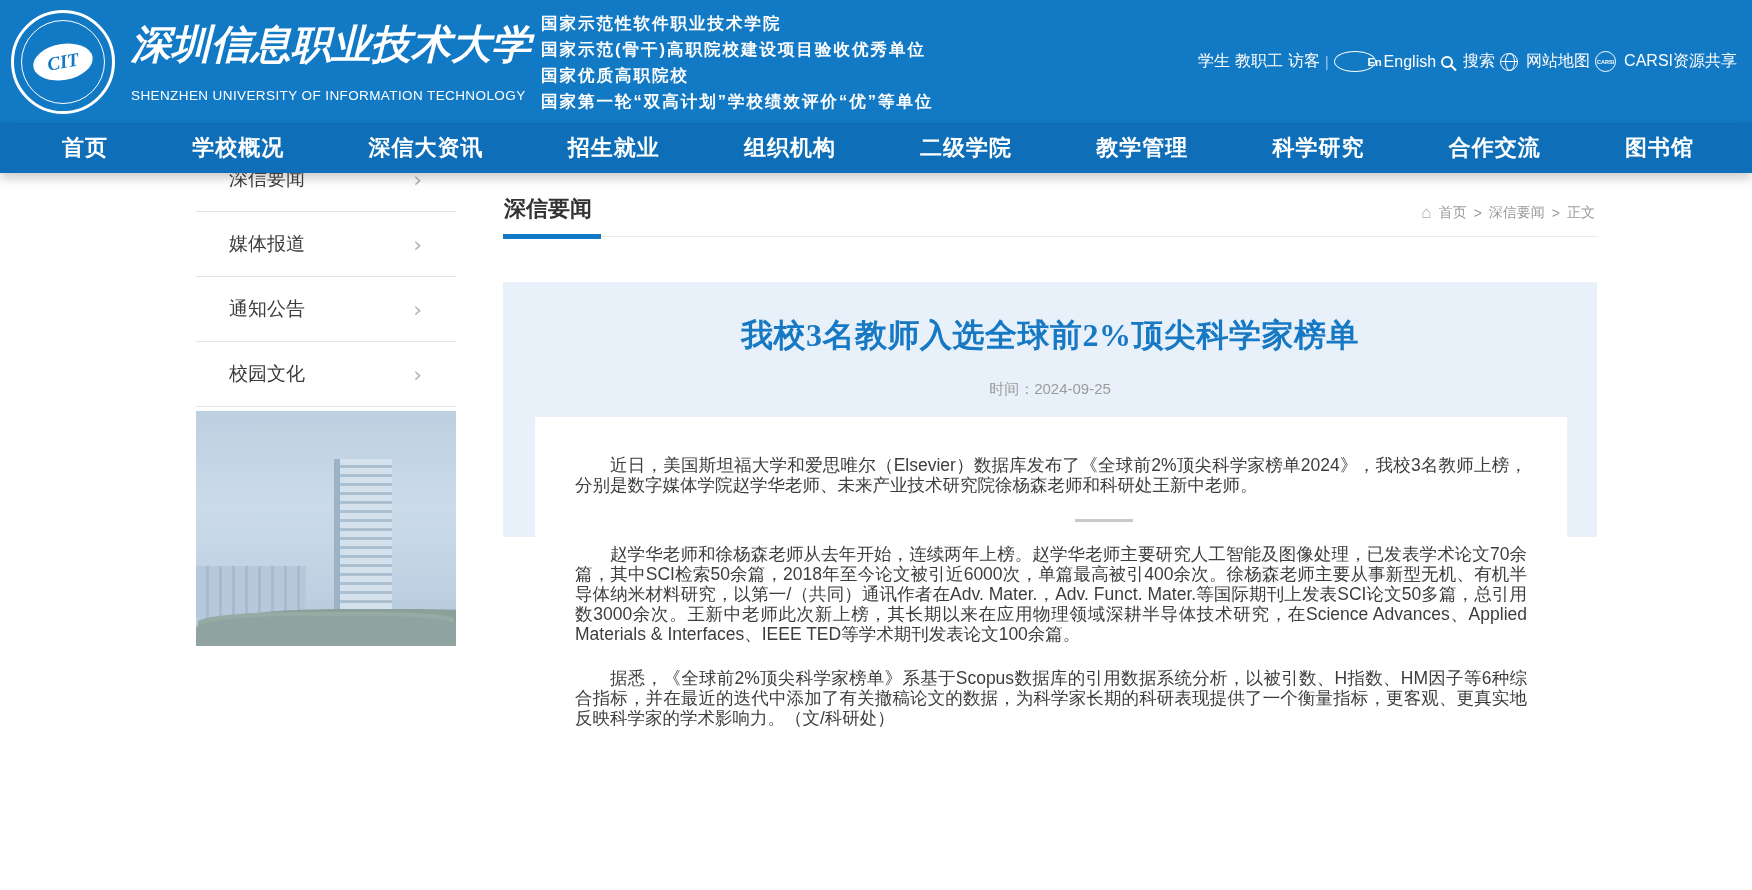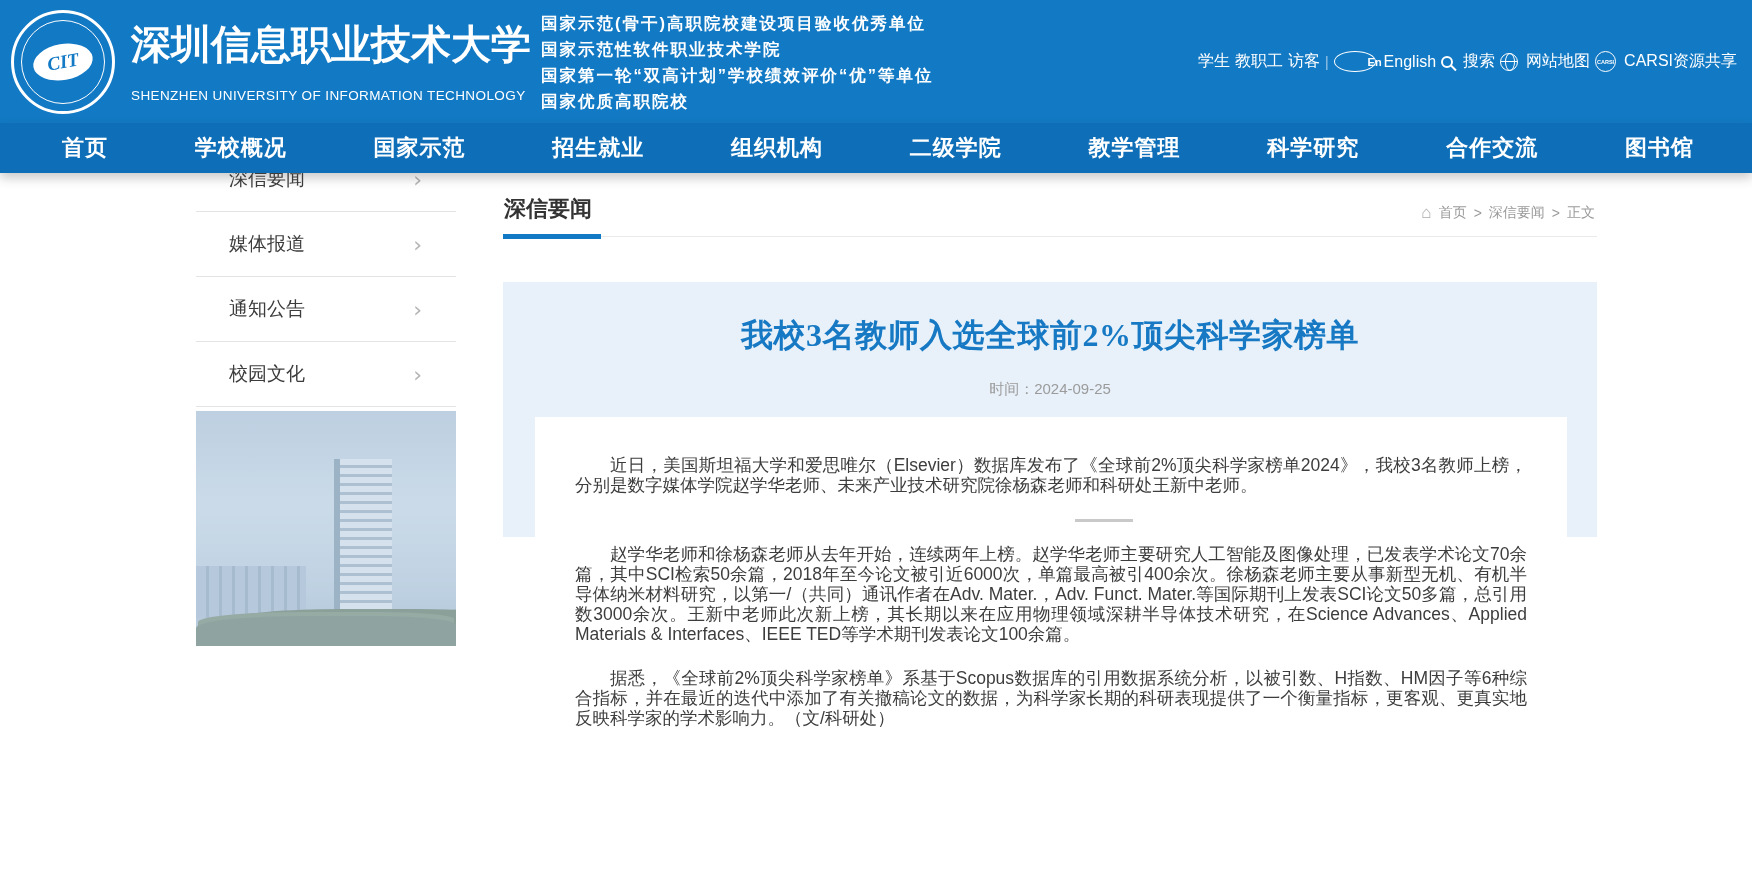--- a/index.html
+++ b/index.html
@@ -24,21 +24,21 @@
   .logo-cit {
     position:absolute; left:50%; top:50%; transform:translate(-50%,-50%) rotate(-10deg);
     width:60px; height:36px; background:#fff; border-radius:50%;
     display:flex; align-items:center; justify-content:center;
     color:#1279c4; font-weight:bold; font-style:italic; font-size:19px;
     font-family:"Liberation Serif","DejaVu Serif",serif;
   }
   .uni-name { margin-left:16px; color:#fff; width:402px; flex:0 0 auto; }
   .uni-zh {
     font-family:"DejaVu Serif","Liberation Serif",serif;
-    font-weight:bold; font-size:40px; line-height:48px;
+    font-style:italic; font-weight:bold; font-size:40px; line-height:48px;
     letter-spacing:0px; white-space:nowrap;
   }
   .uni-en { font-size:13.5px; letter-spacing:0.4px; margin-top:20px; white-space:nowrap; }
   .accolades { margin-left:8px; color:#fff; flex:0 0 auto; }
   .accolades div {
     font-size:16.5px; font-weight:bold; letter-spacing:2px; line-height:26px; white-space:nowrap;
   }
   .top-links {
     margin-left:auto; margin-right:15px; display:flex; align-items:center;
     color:#fff; font-size:16px; gap:5px; white-space:nowrap;
@@ -152,24 +152,24 @@
 
 <div class="topbar">
   <div class="logo">
     <div class="logo-cit">CIT</div>
   </div>
   <div class="uni-name">
     <div class="uni-zh">深圳信息职业技术大学</div>
     <div class="uni-en">SHENZHEN UNIVERSITY OF INFORMATION TECHNOLOGY</div>
   </div>
   <div class="accolades">
+    <div>国家示范性软件职业技术学院</div>
     <div>国家示范(骨干)高职院校建设项目验收优秀单位</div>
-    <div>国家示范性软件职业技术学院</div>
+    <div>国家优质高职院校</div>
     <div>国家第一轮“双高计划”学校绩效评价“优”等单位</div>
-    <div>国家优质高职院校</div>
   </div>
   <div class="top-links">
     <a>
         <span>学生</span>
       </a>
     <a>
         <span>教职工</span>
       </a>
     <a>
         <span>访客</span>
@@ -190,21 +190,21 @@
     <a>
       <span class="icon-carsi">CARSI</span>
       <span>CARSI资源共享</span>
     </a>
   </div>
 </div>
 
 <div class="navbar">
   <a>首页</a>
   <a>学校概况</a>
-  <a>国家示范</a>
+  <a>深信大资讯</a>
   <a>招生就业</a>
   <a>组织机构</a>
   <a>二级学院</a>
   <a>教学管理</a>
   <a>科学研究</a>
   <a>合作交流</a>
   <a>图书馆</a>
 </div>
 
 <div class="sidebar">

